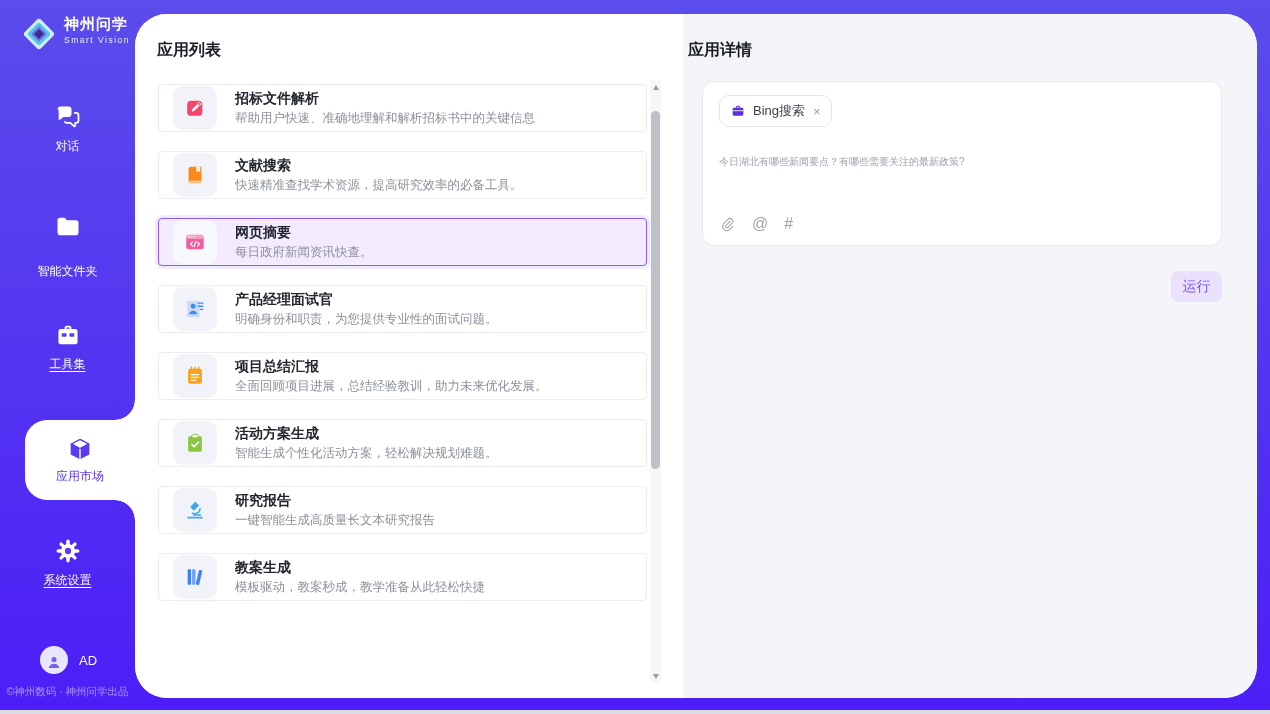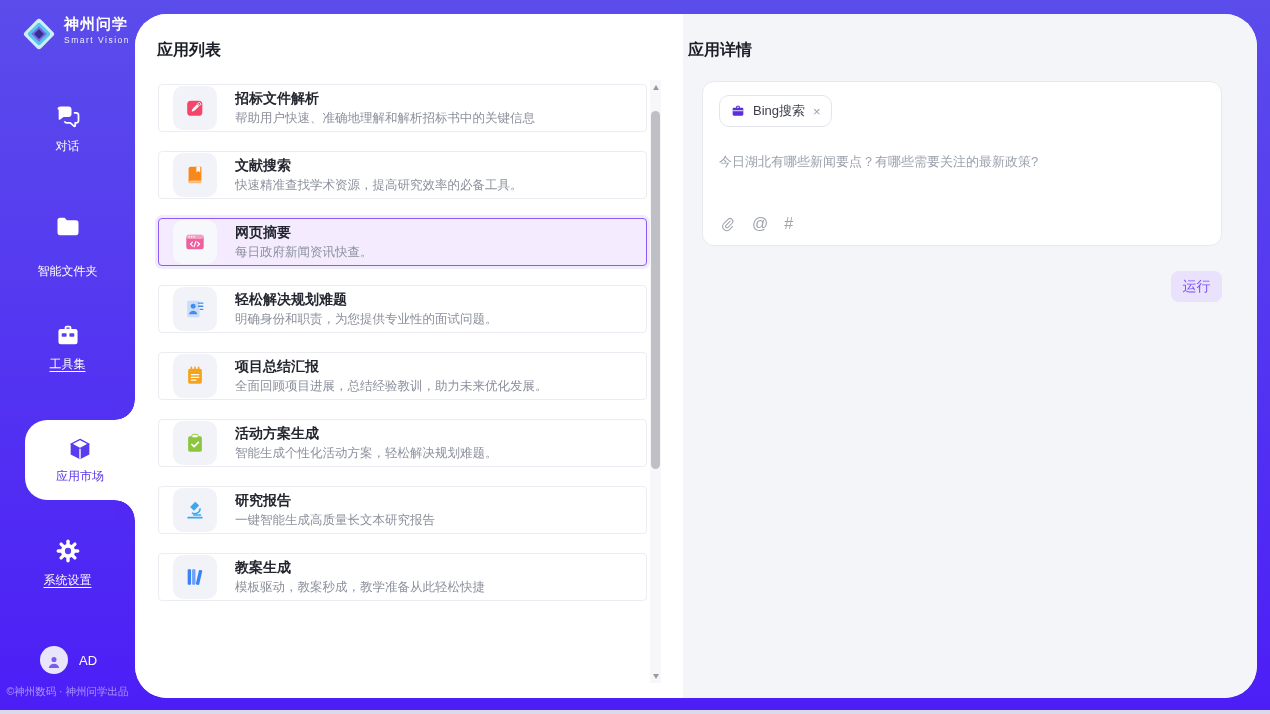--- a/index.html
+++ b/index.html
@@ -82,21 +82,21 @@
   .detail-panel { position:absolute; left:548px; top:0; width:574px; height:684px;
                   background:#f4f5f8; border-radius:0 32px 32px 0; }
   .detail-panel .panel-title { left:5px; }
   .composer { position:absolute; left:19px; top:67px; width:520px; height:165px; background:#fff;
               border:1px solid #e8e8ee; border-radius:12px; cursor:text; }
   .chip { position:absolute; left:16px; top:13px; height:32px; display:inline-flex; align-items:center;
           border:1px solid #e4e5ec; border-radius:10px; padding:0 10px; background:#fff; cursor:default; }
   .chip-icon { width:16px; height:16px; display:inline-flex; }
   .chip-label { font-size:13px; color:#3c3f4a; margin-left:7px; }
   .chip-close { font-size:13px; color:#9aa0ab; margin-left:8px; cursor:pointer; }
-  .query { position:absolute; left:16px; top:70px; width:486px; font-size:13px; color:#9ba1ac;
+  .query { position:absolute; left:16px; top:70px; width:486px; font-size:10px; color:#9ba1ac;
            line-height:19px; }
   .composer-tools { position:absolute; left:16px; top:133px; display:flex; align-items:center; gap:16px; }
   .ct { color:#a0a4ad; font-size:16px; line-height:18px; cursor:pointer; display:inline-flex;
         align-items:center; }
   .ct svg { width:17px; height:17px; }
   .run-btn { position:absolute; right:35px; top:257px; width:51px; height:31px; background:#eae1fc;
              color:#7b52f5; font-size:14px; border:none; border-radius:8px; cursor:pointer;
              font-family:inherit; }
 </style>
 </head>
@@ -229,21 +229,21 @@
           <div class="app-card">
     <span class="app-icon">
               <svg viewBox="0 0 24 24" width="100%" height="100%">
                 <rect x="3.5" y="3" width="13.5" height="18" rx="2" fill="#3f8cf3" opacity=".22"></rect>
                 <circle cx="10" cy="9" r="2.7" fill="#3f8cf3"></circle>
                 <path d="M5.4 17.8c.6-2.5 2.4-3.8 4.6-3.8s4 1.3 4.6 3.8z" fill="#3f8cf3"></path>
                 <path d="M15.8 5.6h4.7M15.8 9h4.7M17.8 12.4h2.7" stroke="#3f8cf3" stroke-width="1.5" stroke-linecap="round"></path>
               </svg>
             </span>
     <span class="app-texts">
-      <span class="app-name" style="display:block">轻松解决规划难题</span>
+      <span class="app-name" style="display:block">产品经理面试官</span>
       <span class="app-desc" style="display:block">明确身份和职责，为您提供专业性的面试问题。</span>
     </span>
   </div>
           <div class="app-card">
     <span class="app-icon">
               <svg viewBox="0 0 24 24" width="100%" height="100%">
                 <rect x="4.5" y="4.2" width="15" height="16.3" rx="2" fill="#f7a21b"></rect>
                 <path d="M8 2.4v3.4M12 2.4v3.4M16 2.4v3.4" stroke="#f7a21b" stroke-width="1.7" stroke-linecap="round"></path>
                 <path d="M8 10.5h8M8 13.5h8M8 16.5h5" stroke="#fff" stroke-width="1.4" stroke-linecap="round"></path>
               </svg>

